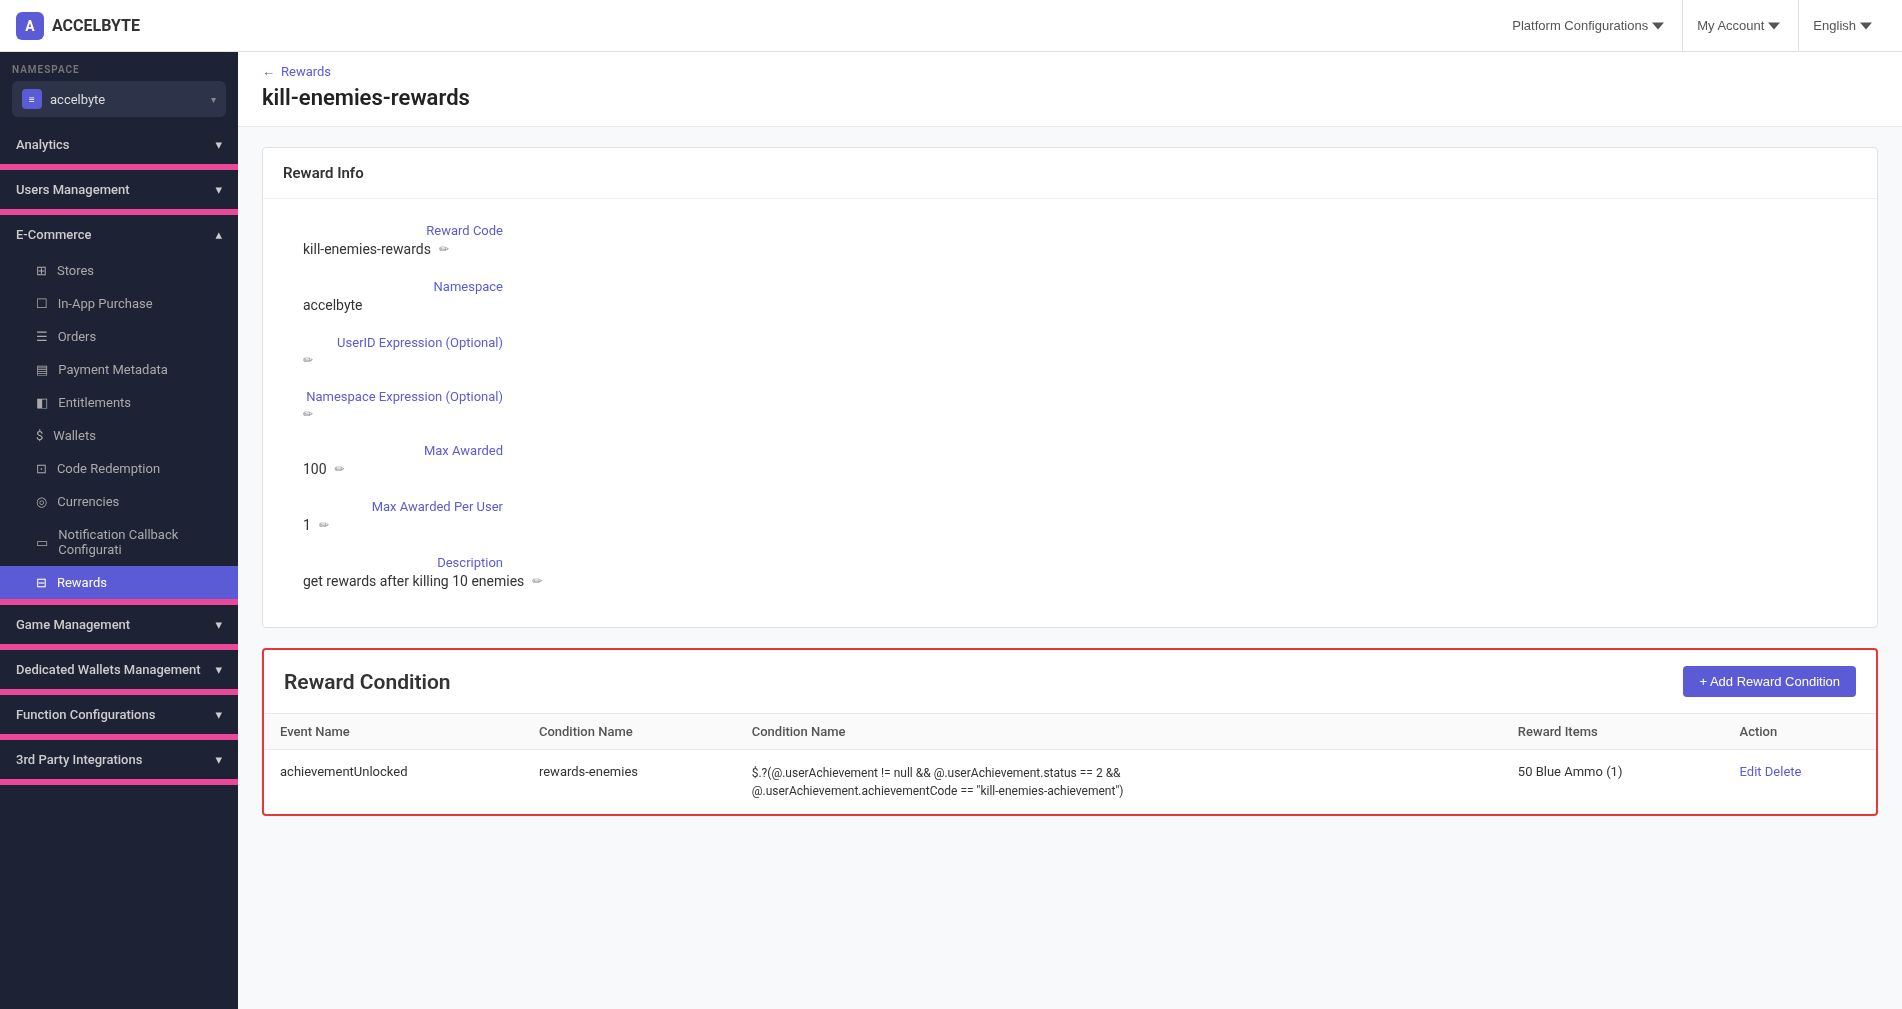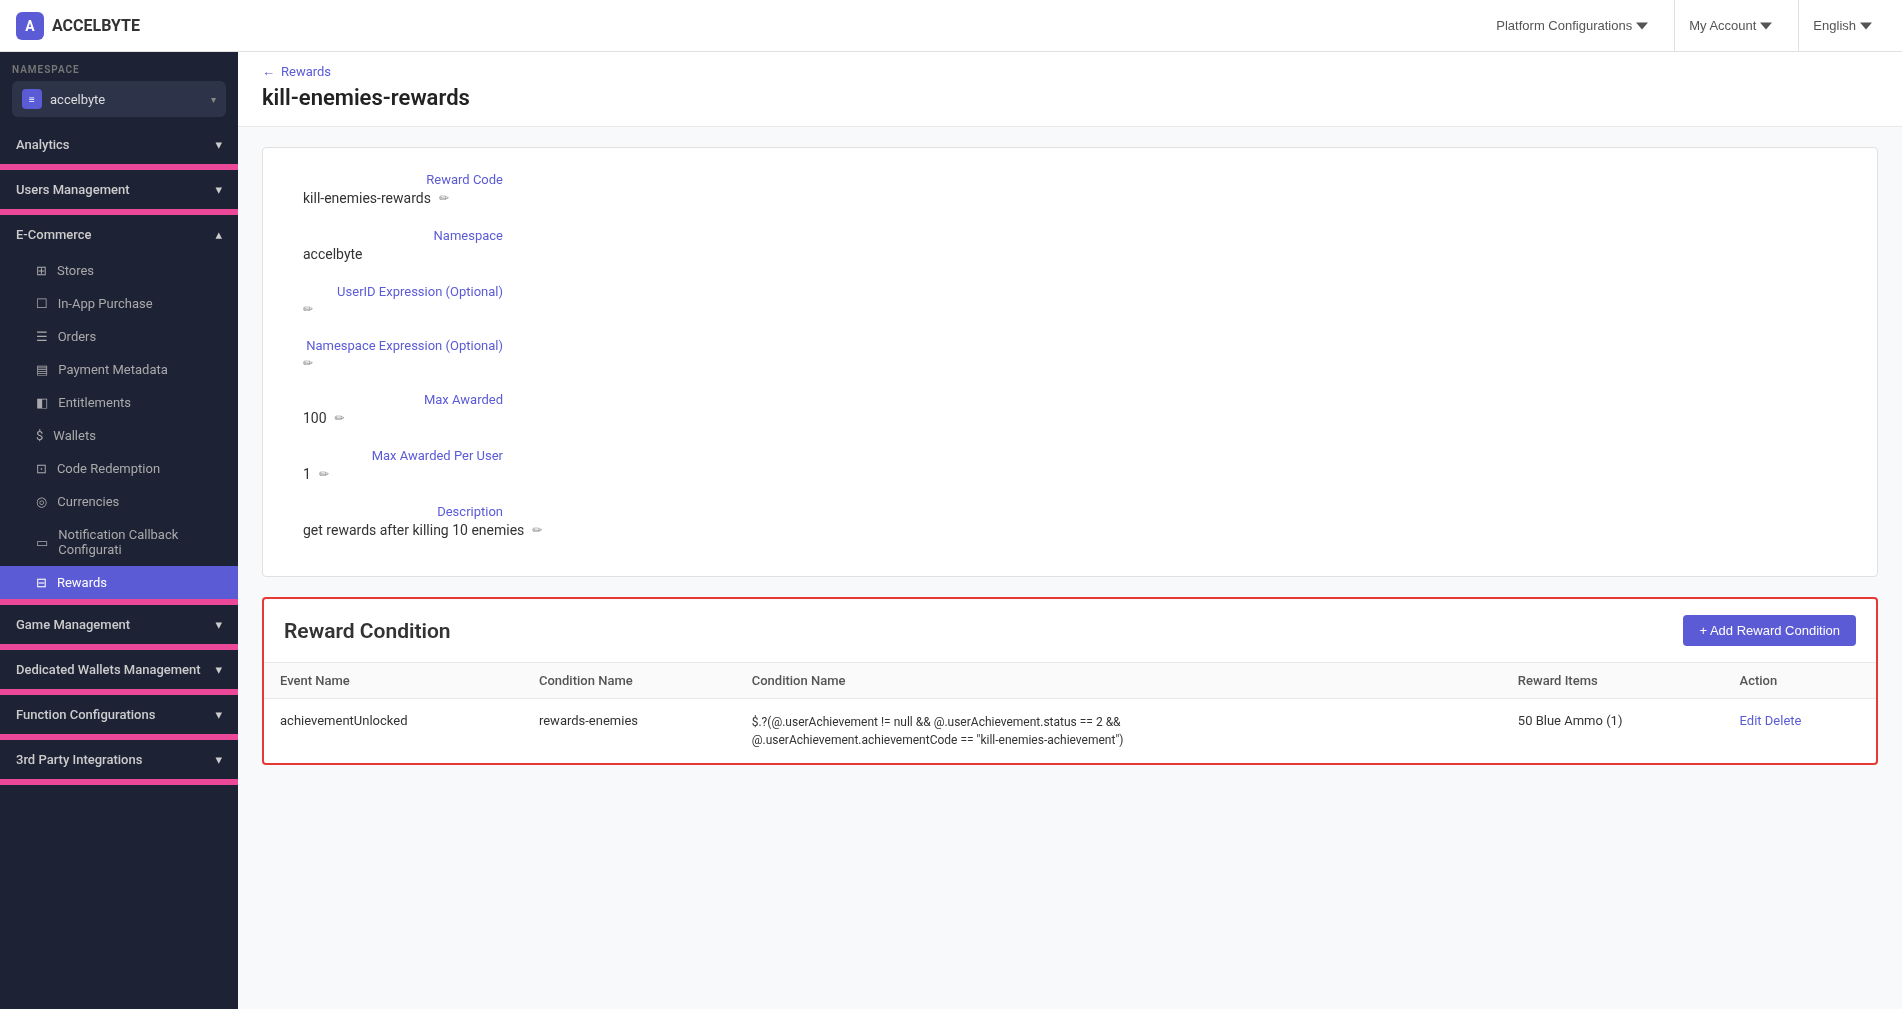--- a/index.html
+++ b/index.html
@@ -2,21 +2,21 @@
 <html><head>
   <meta charset="utf-8">
   <style>
     * { box-sizing: border-box; margin: 0; padding: 0; }
     body { font-family: -apple-system, BlinkMacSystemFont, 'Segoe UI', Roboto, sans-serif; font-size: 14px; color: #333; background: #f5f5f5; display: flex; flex-direction: column; height: 100vh; overflow: hidden; }
 
     
     .topbar { background: #fff; border-bottom: 1px solid #e0e0e0; height: 52px; display: flex; align-items: center; justify-content: space-between; padding: 0 16px; flex-shrink: 0; }
     .topbar-logo { display: flex; align-items: center; gap: 8px; font-weight: 700; font-size: 16px; color: #333; }
     .logo-icon { width: 28px; height: 28px; background: #5b5bd6; border-radius: 6px; display: flex; align-items: center; justify-content: center; color: white; font-weight: 700; font-size: 14px; }
-    .topbar-right { display: flex; align-items: center; gap: 12px; }
+    .topbar-right { display: flex; align-items: center; gap: 4px; }
     .topbar-btn { display: flex; align-items: center; gap: 4px; padding: 8px 14px; border: none; background: none; cursor: pointer; color: #555; font-size: 13px; border-left: 1px solid #e0e0e0; height: 52px; }
     .topbar-btn:first-child { border-left: none; }
     .topbar-btn svg { width: 12px; height: 12px; }
 
     
     .app-body { display: flex; flex: 1; overflow: hidden; }
 
     
     .sidebar { width: 238px; background: #1e2235; color: #ccc; display: flex; flex-direction: column; overflow-y: auto; flex-shrink: 0; }
     .namespace-section { padding: 12px 12px 8px; }
@@ -200,20 +200,21 @@
       <div class="breadcrumb">
         <span>←</span>
         <span>Rewards</span>
       </div>
       <div class="page-title">kill-enemies-rewards</div>
     </div>
 
     <div class="content-area">
 
       <div class="card">
+        <div class="card-title">Reward Info</div>
         <div class="form-section">
 
           <div class="form-row">
             <div class="form-label">Reward Code</div>
             <div class="form-value">
               <span>kill-enemies-rewards</span>
               <span class="edit-icon">✏</span>
             </div>
           </div>
 

